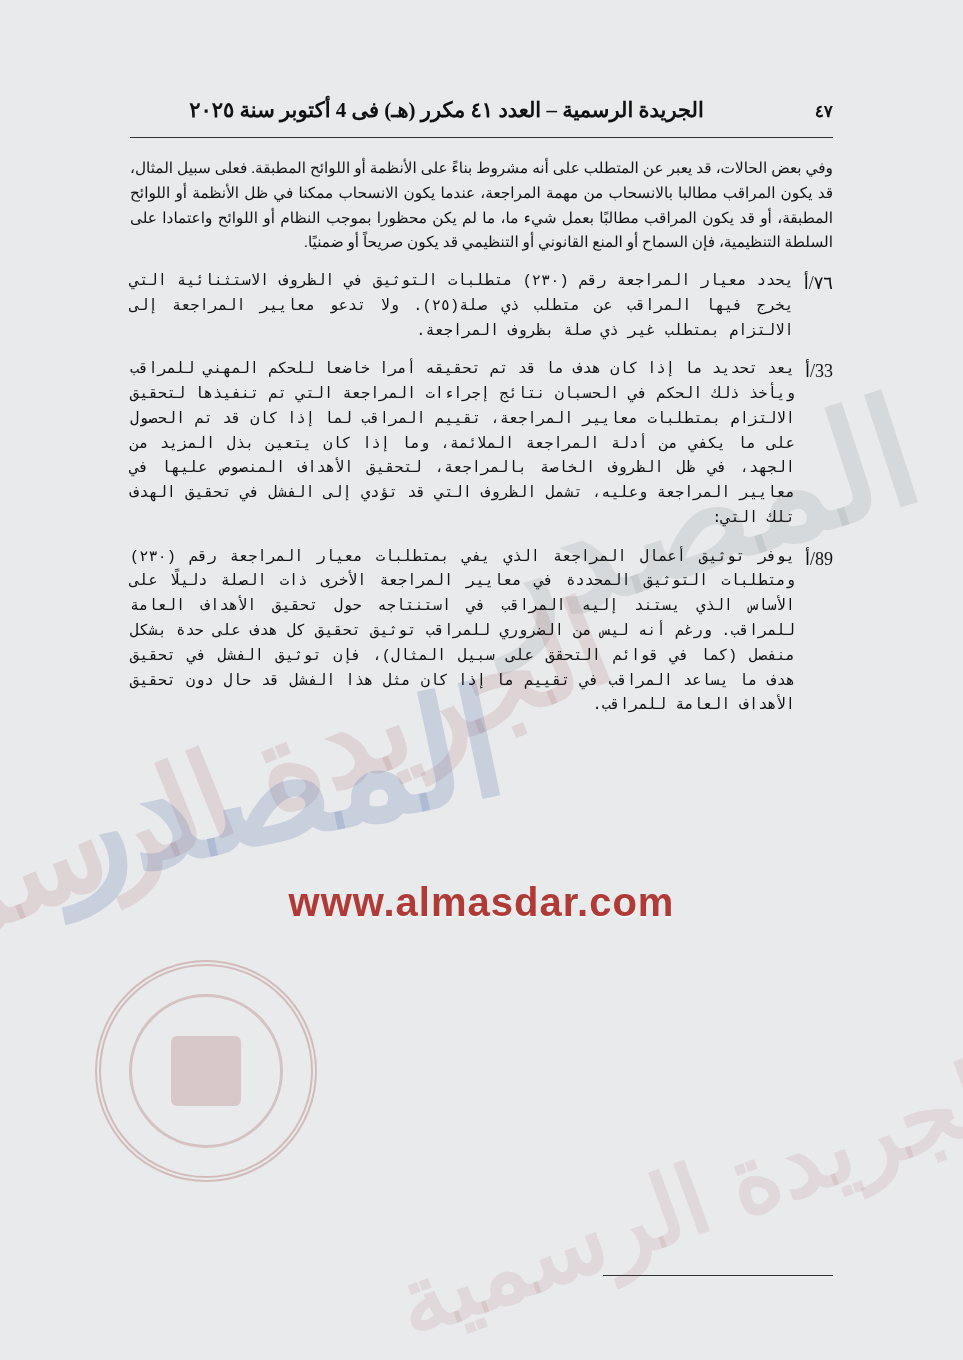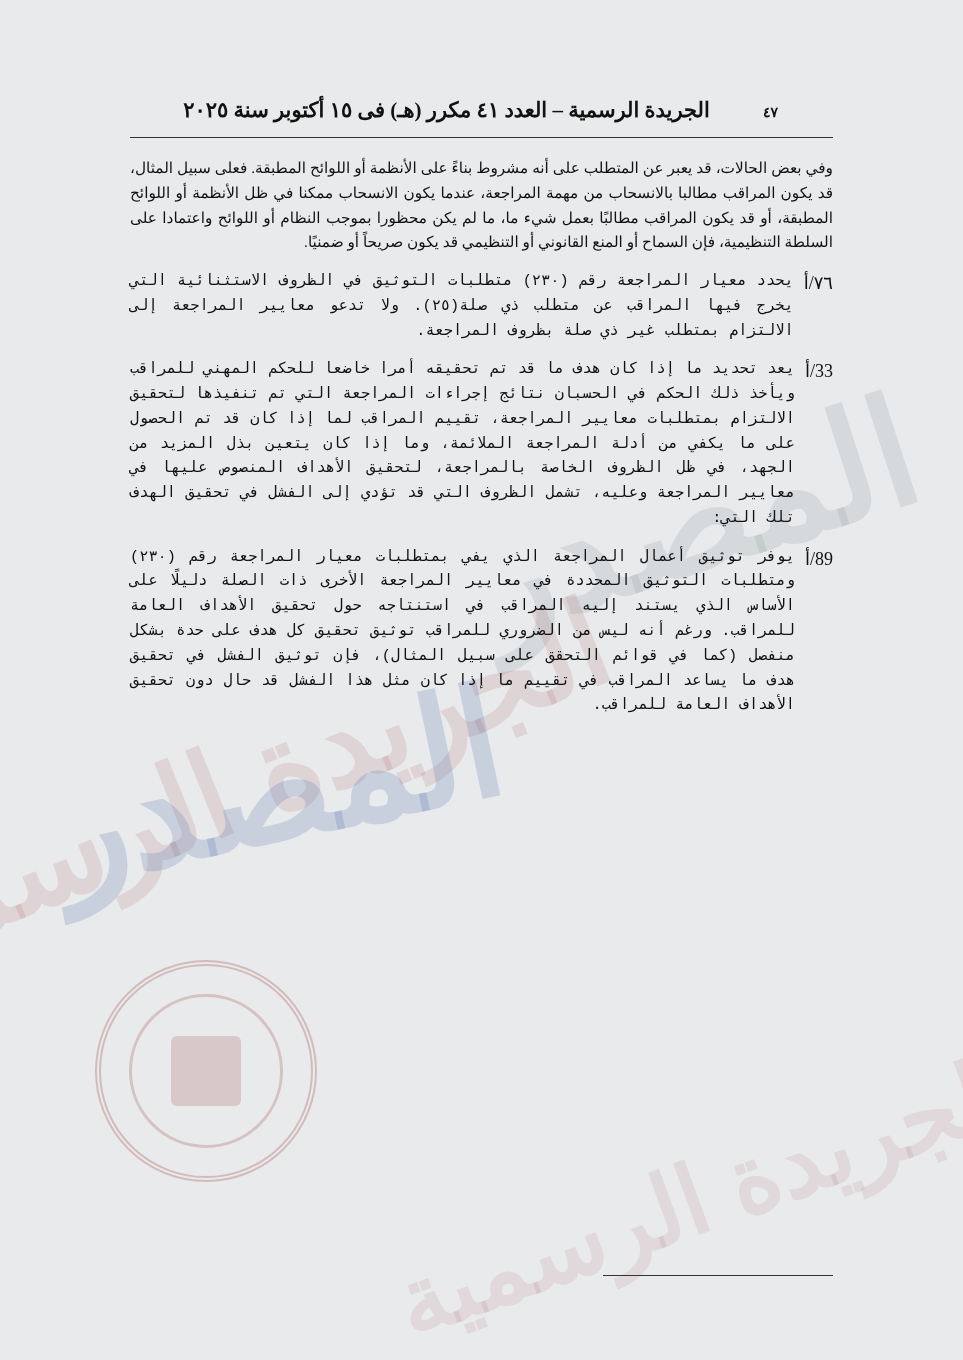--- a/index.html
+++ b/index.html
@@ -116,22 +116,22 @@
     font-size: 21px;
     font-weight: bold;
     letter-spacing: 0.5px;
   }
   .masthead-title {
     flex: 1;
     text-align: center;
   }
   .masthead-page {
     width: 70px;
-    text-align: left;
-    font-size: 14px;
+    text-align: right;
+    font-size: 17px;
     font-weight: bold;
   }
   .rule {
     border: 0;
     border-top: 1.6px solid #333;
     margin: 14px 0 18px 0;
   }
   p.body {
     margin: 12px 0 14px 0;
     font-size: 15.3px;
@@ -207,31 +207,32 @@
   }
 </style>
 </head>
 <body>
 
 <div class="page">
 
   <div class="wm wm-arabic-big">المصدر</div>
   <div class="wm wm-arabic-big2">الجريدة الرسمية</div>
   <div class="wm wm-blue">المصدر</div>
+  <div class="wm wm-site">www.almasdar.com</div>
   <div class="wm wm-faint-arabic">الجريدة الرسمية</div>
   <div class="wm wm-seal">
     <div class="wm-seal-inner"></div>
     <div class="wm-seal-core"></div>
   </div>
 
   <div class="content">
 
     <div class="masthead">
       <span class="masthead-page">٤٧</span>
-      <span class="masthead-title">الجريدة الرسمية – العدد ٤١ مكرر (هـ) فى ١٥ أكتوبر سنة ٢٠٢٥</span>
+      <span class="masthead-title">الجريدة الرسمية – العدد ٤١ مكرر (هـ) فى 4 أكتوبر سنة ٢٠٢٥</span>
     </div>
 
     <hr class="rule">
 
     <p class="body">وفي بعض الحالات، قد يعبر عن المتطلب على أنه مشروط بناءً على الأنظمة أو اللوائح المطبقة. فعلى سبيل المثال، قد يكون المراقب مطالبا بالانسحاب من مهمة المراجعة، عندما يكون الانسحاب ممكنا في ظل الأنظمة أو اللوائح المطبقة، أو قد يكون المراقب مطالبًا بعمل شيء ما، ما لم يكن محظورا بموجب النظام أو اللوائح واعتمادا على السلطة التنظيمية، فإن السماح أو المنع القانوني أو التنظيمي قد يكون صريحاً أو ضمنيًا.</p>
 
     <div class="numbered">
       <span class="num">٧٦/أ</span>
       <span class="txt">يحدد معيار المراجعة رقم (٢٣٠) متطلبات التوثيق في الظروف الاستثنائية التي يخرج فيها المراقب عن متطلب ذي صلة(٢٥). ولا تدعو معايير المراجعة إلى الالتزام بمتطلب غير ذي صلة بظروف المراجعة.</span>
     </div>

